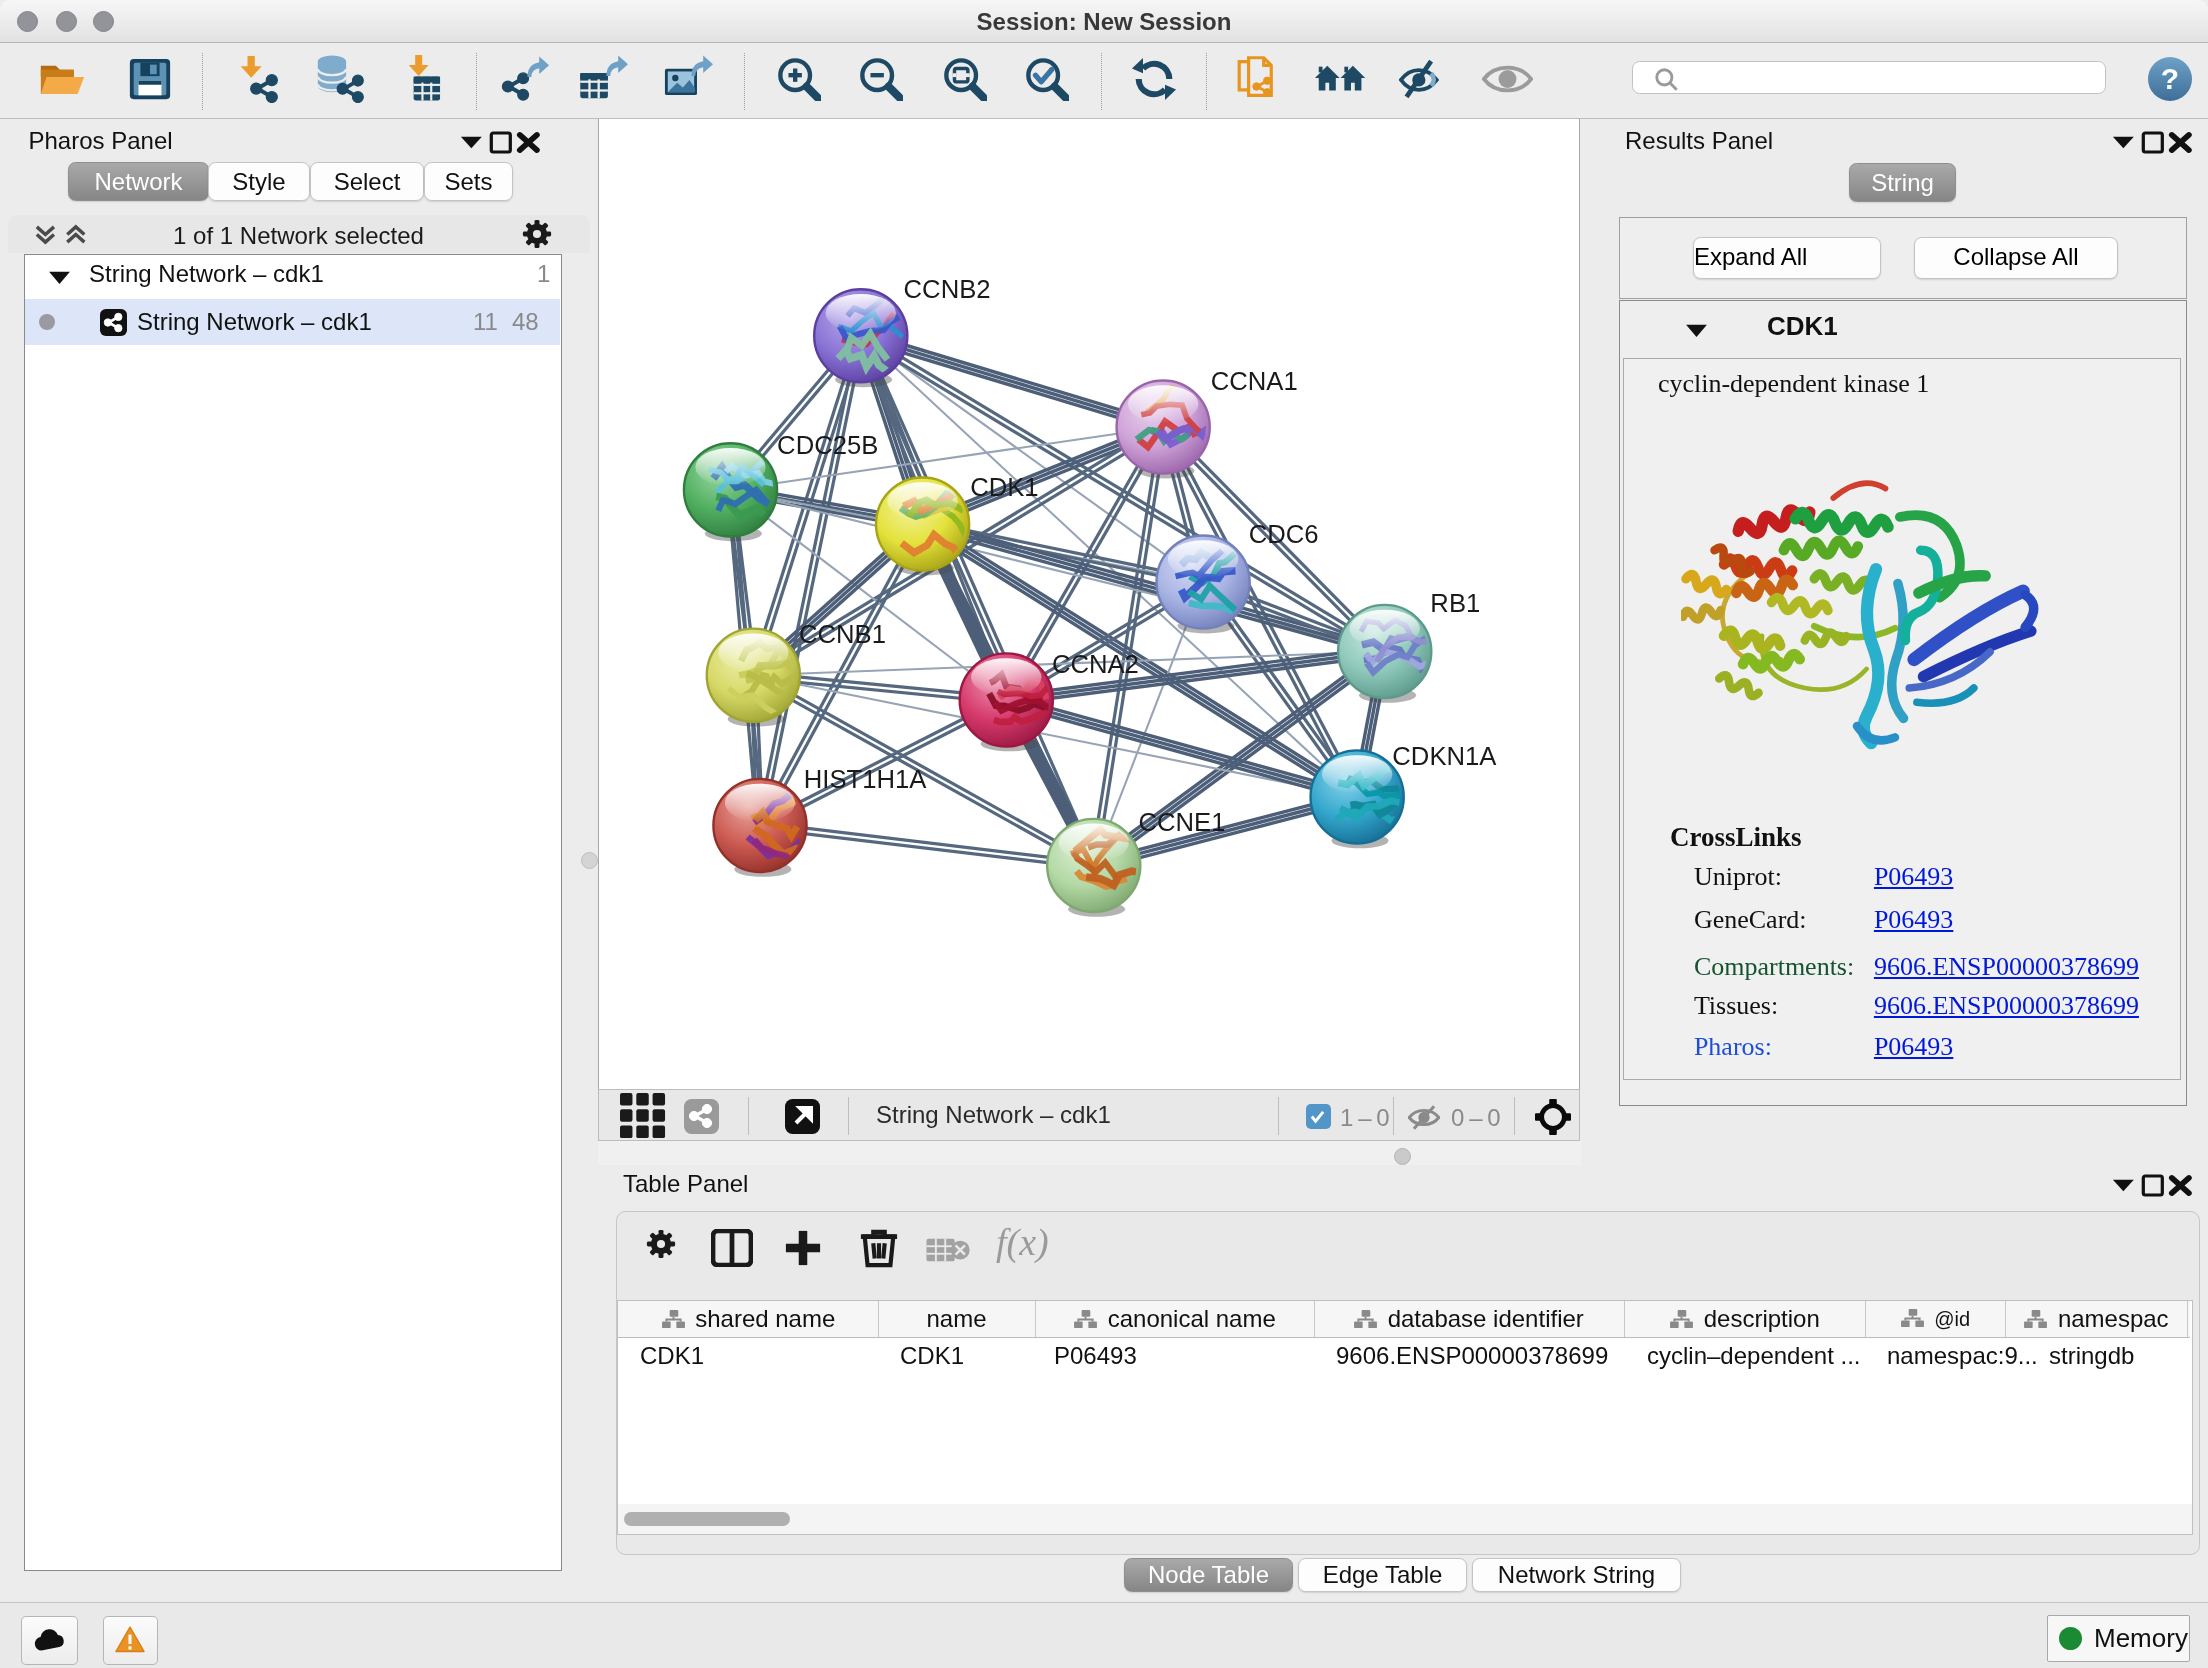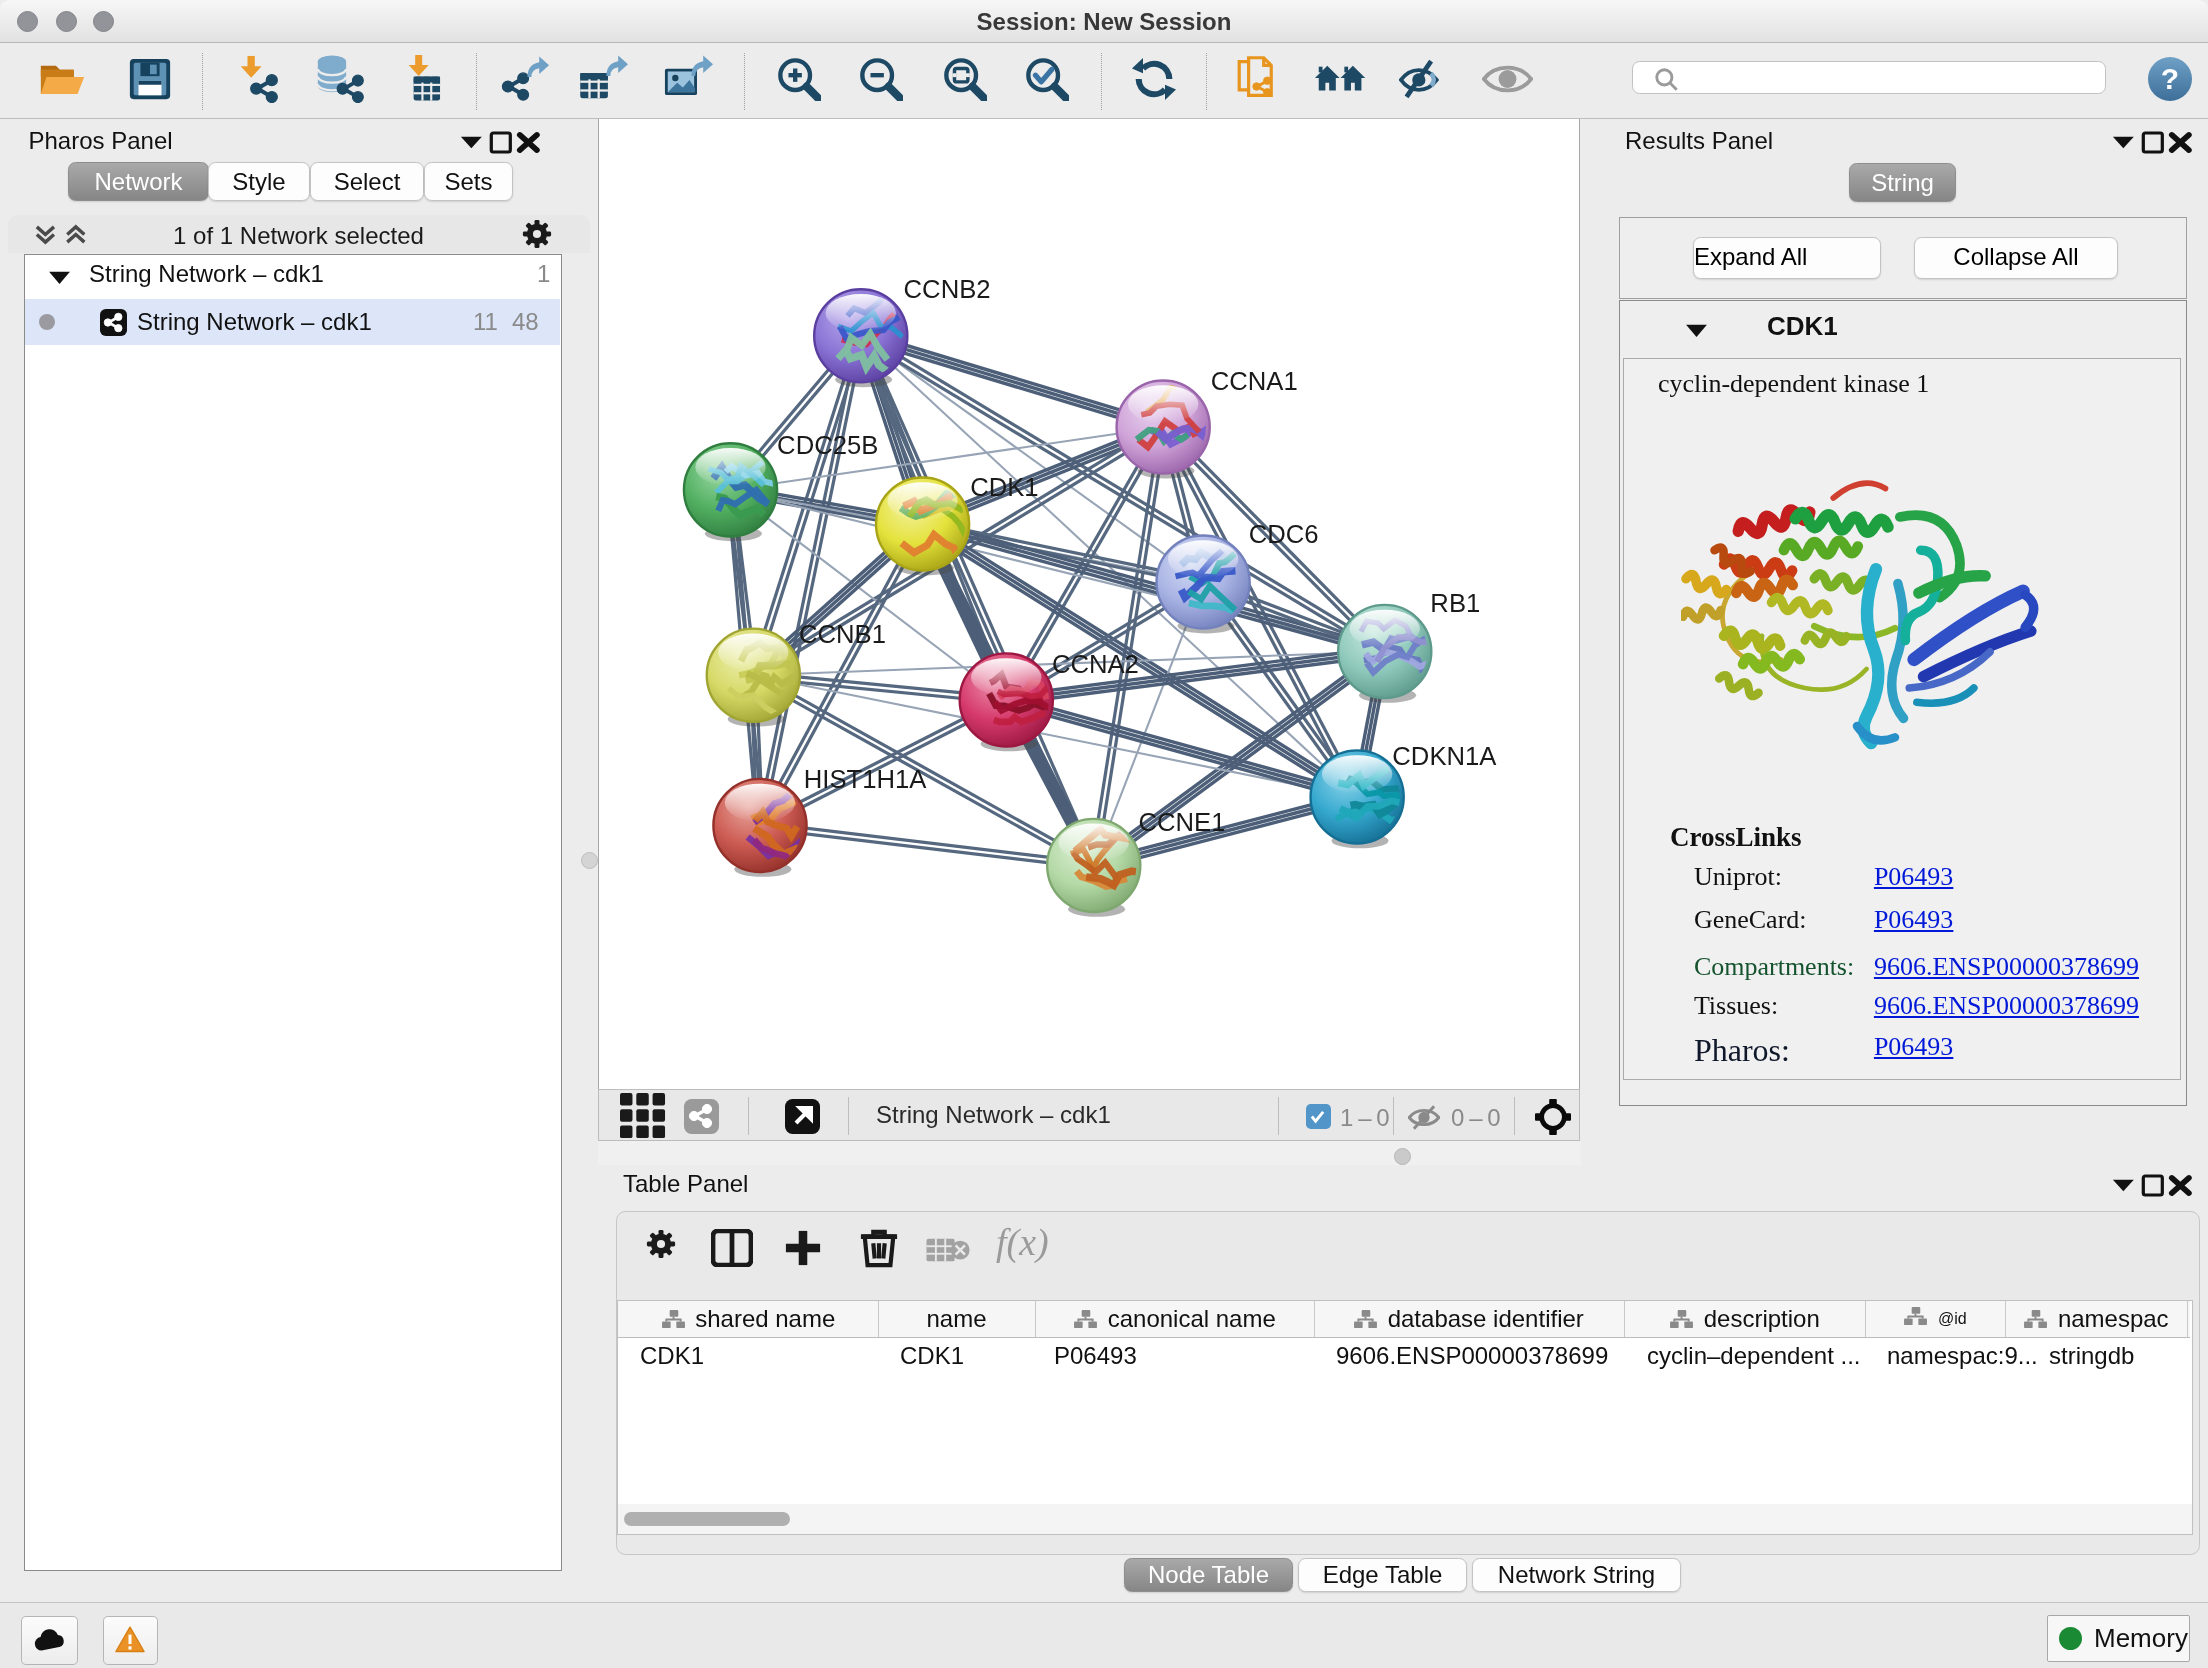--- a/index.html
+++ b/index.html
@@ -734,21 +734,21 @@
 </svg>
 <div class="abs" style="left:46px;top:463px;font-size:27px;font-weight:bold;color:#111;">CrossLinks</div>
 <div class="abs" style="left:70px;top:503px;font-size:26px;color:#111;">Uniprot:</div>
 <div class="abs" style="left:250px;top:503px;font-size:26px;"><span class="lnk">P06493</span></div>
 <div class="abs" style="left:70px;top:546px;font-size:26px;color:#111;">GeneCard:</div>
 <div class="abs" style="left:250px;top:546px;font-size:26px;"><span class="lnk">P06493</span></div>
 <div class="abs" style="left:70px;top:593px;font-size:26px;color:#14532d;">Compartments:</div>
 <div class="abs" style="left:250px;top:593px;font-size:26px;"><span class="lnk">9606.ENSP00000378699</span></div>
 <div class="abs" style="left:70px;top:632px;font-size:26px;color:#111;">Tissues:</div>
 <div class="abs" style="left:250px;top:632px;font-size:26px;"><span class="lnk">9606.ENSP00000378699</span></div>
-<div class="abs" style="left:70px;top:673px;font-size:32px;color:#0f172a;">Pharos:</div>
+<div class="abs" style="left:70px;top:673px;font-size:26px;color:#1d4ed8;">Pharos:</div>
 <div class="abs" style="left:250px;top:673px;font-size:26px;"><span class="lnk">P06493</span></div>
 </div>
 </div>
 </div>
 <div class="abs" style="left:590px;top:1165px;width:1619px;height:395px;background:#ececec;">
 <div class="abs panel-title" style="left:33px;top:4.8px;">Table Panel</div>
 <svg class="abs" style="left:1521px;top:7.6px" width="114" height="25" viewBox="0 0 120 26">
         <polygon points="2,7 24,7 13,19" fill="#111"></polygon>
         <rect x="34" y="3" width="20" height="20" fill="none" stroke="#111" stroke-width="3.4" rx="2"></rect>
         <path d="M64 5 l18 16 M82 5 l-18 16" stroke="#111" stroke-width="6" stroke-linecap="round"></path>
@@ -838,21 +838,21 @@
 <div class="abs" style="left:1006px;top:0;width:241px;height:36px;border-right:1px solid #c8c8c8;text-align:center;font-size:24px;color:#111;line-height:36px;white-space:nowrap;overflow:hidden;"><svg width="25" height="21" viewBox="0 0 26 22" style="vertical-align:-2.9px;margin-right:9.5px">
                 <g fill="#8a8a8a">
                   <rect x="9" y="1" width="9" height="7" rx="1"></rect>
                   <rect x="1" y="13" width="9" height="7" rx="1"></rect>
                   <rect x="16" y="13" width="9" height="7" rx="1"></rect>
                 </g>
                 <g stroke="#8a8a8a" stroke-width="2" fill="none">
                   <path d="M13 8 v3 M5.5 13 v-2 h15 v2"></path>
                 </g>
               </svg>description</div>
-<div class="abs" style="left:1247px;top:0;width:140px;height:36px;border-right:1px solid #c8c8c8;text-align:center;font-size:16px;color:#111;line-height:36px;white-space:nowrap;overflow:hidden;"><svg width="25" height="21" viewBox="0 0 26 22" style="vertical-align:-2.9px;margin-right:9.5px">
+<div class="abs" style="left:1247px;top:0;width:140px;height:36px;border-right:1px solid #c8c8c8;text-align:center;font-size:20px;color:#111;line-height:36px;white-space:nowrap;overflow:hidden;"><svg width="25" height="21" viewBox="0 0 26 22" style="vertical-align:-2.9px;margin-right:9.5px">
                 <g fill="#8a8a8a">
                   <rect x="9" y="1" width="9" height="7" rx="1"></rect>
                   <rect x="1" y="13" width="9" height="7" rx="1"></rect>
                   <rect x="16" y="13" width="9" height="7" rx="1"></rect>
                 </g>
                 <g stroke="#8a8a8a" stroke-width="2" fill="none">
                   <path d="M13 8 v3 M5.5 13 v-2 h15 v2"></path>
                 </g>
               </svg>@id</div>
 <div class="abs" style="left:1387px;top:0;width:182px;height:36px;border-right:1px solid #c8c8c8;text-align:center;font-size:24px;color:#111;line-height:36px;white-space:nowrap;overflow:hidden;"><svg width="25" height="21" viewBox="0 0 26 22" style="vertical-align:-2.9px;margin-right:9.5px">

